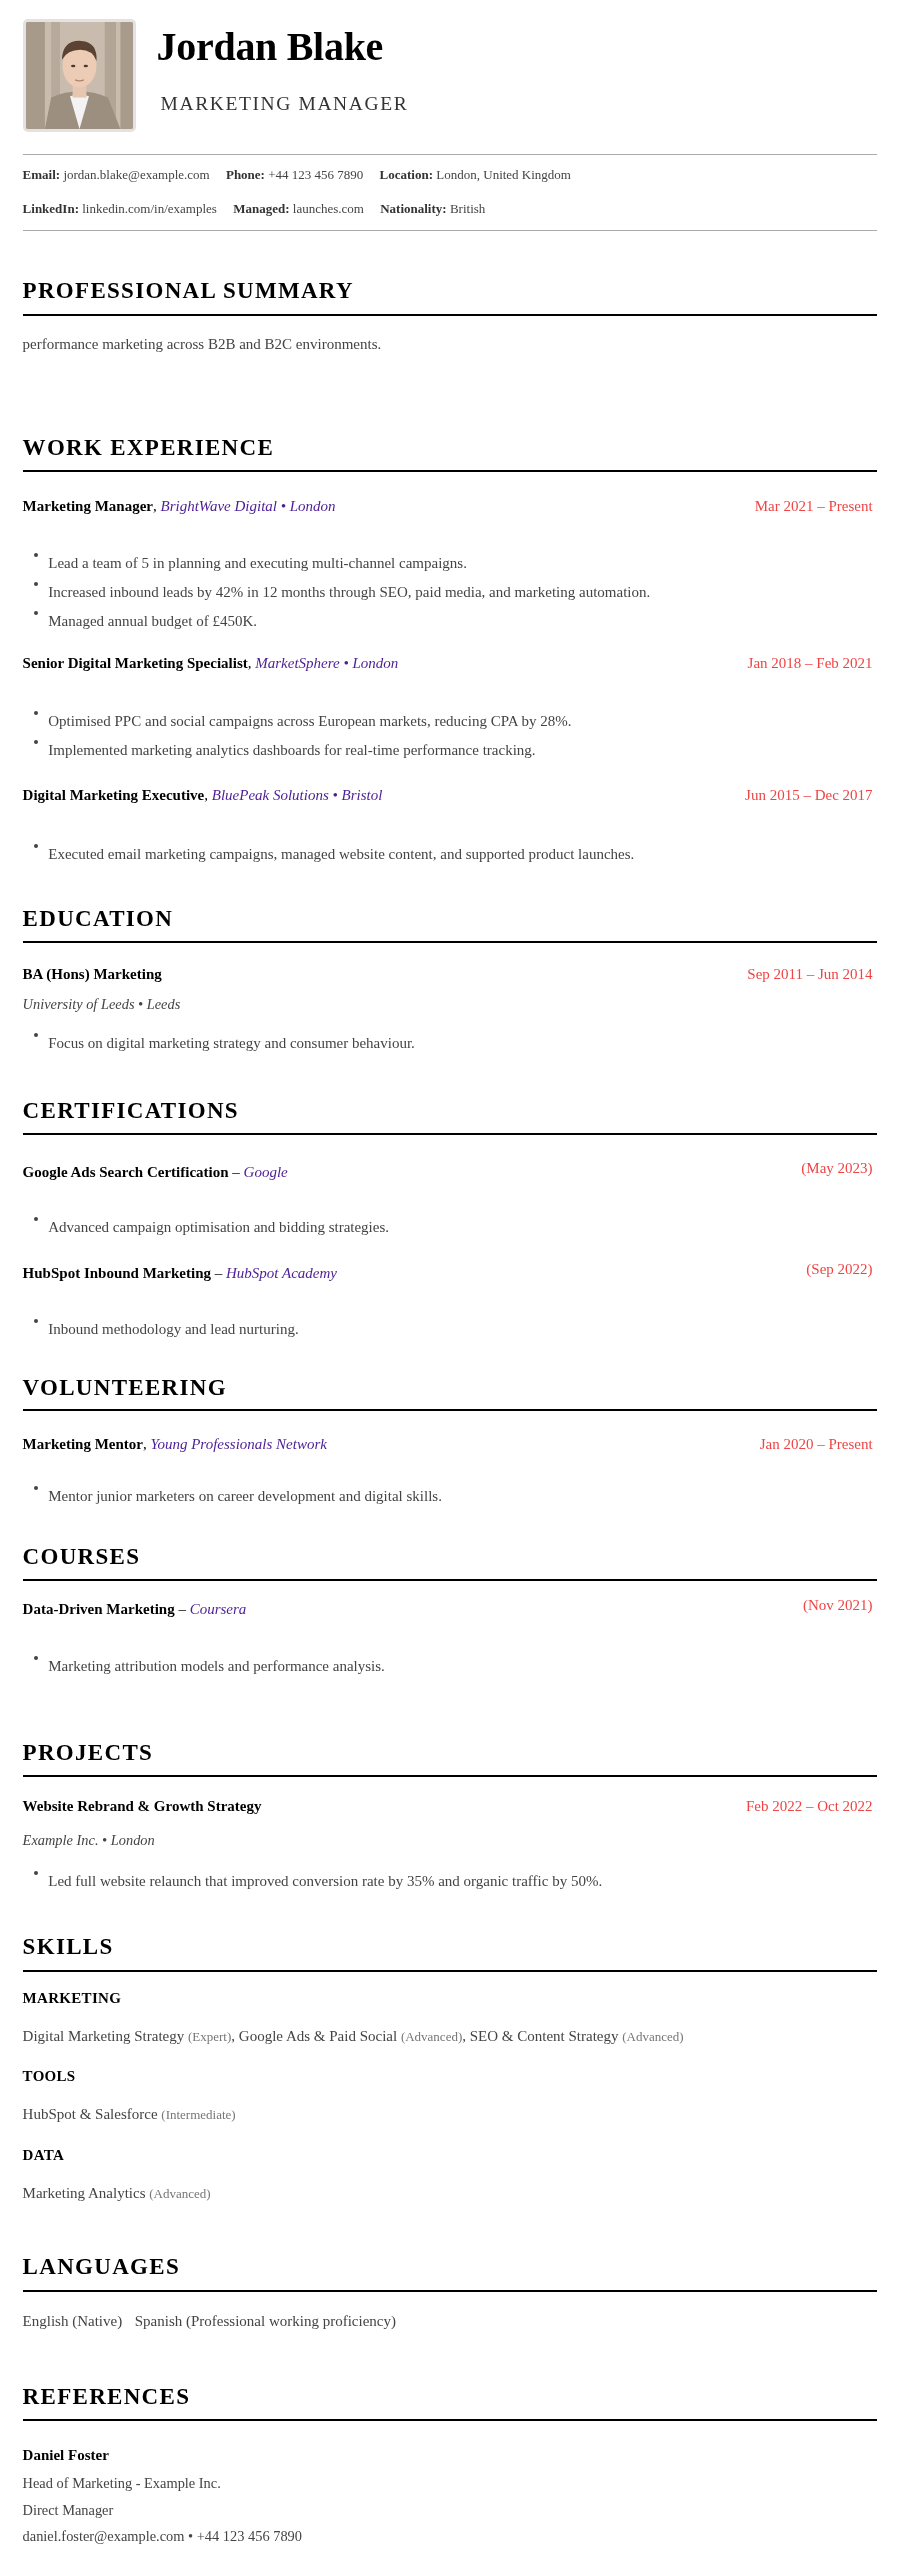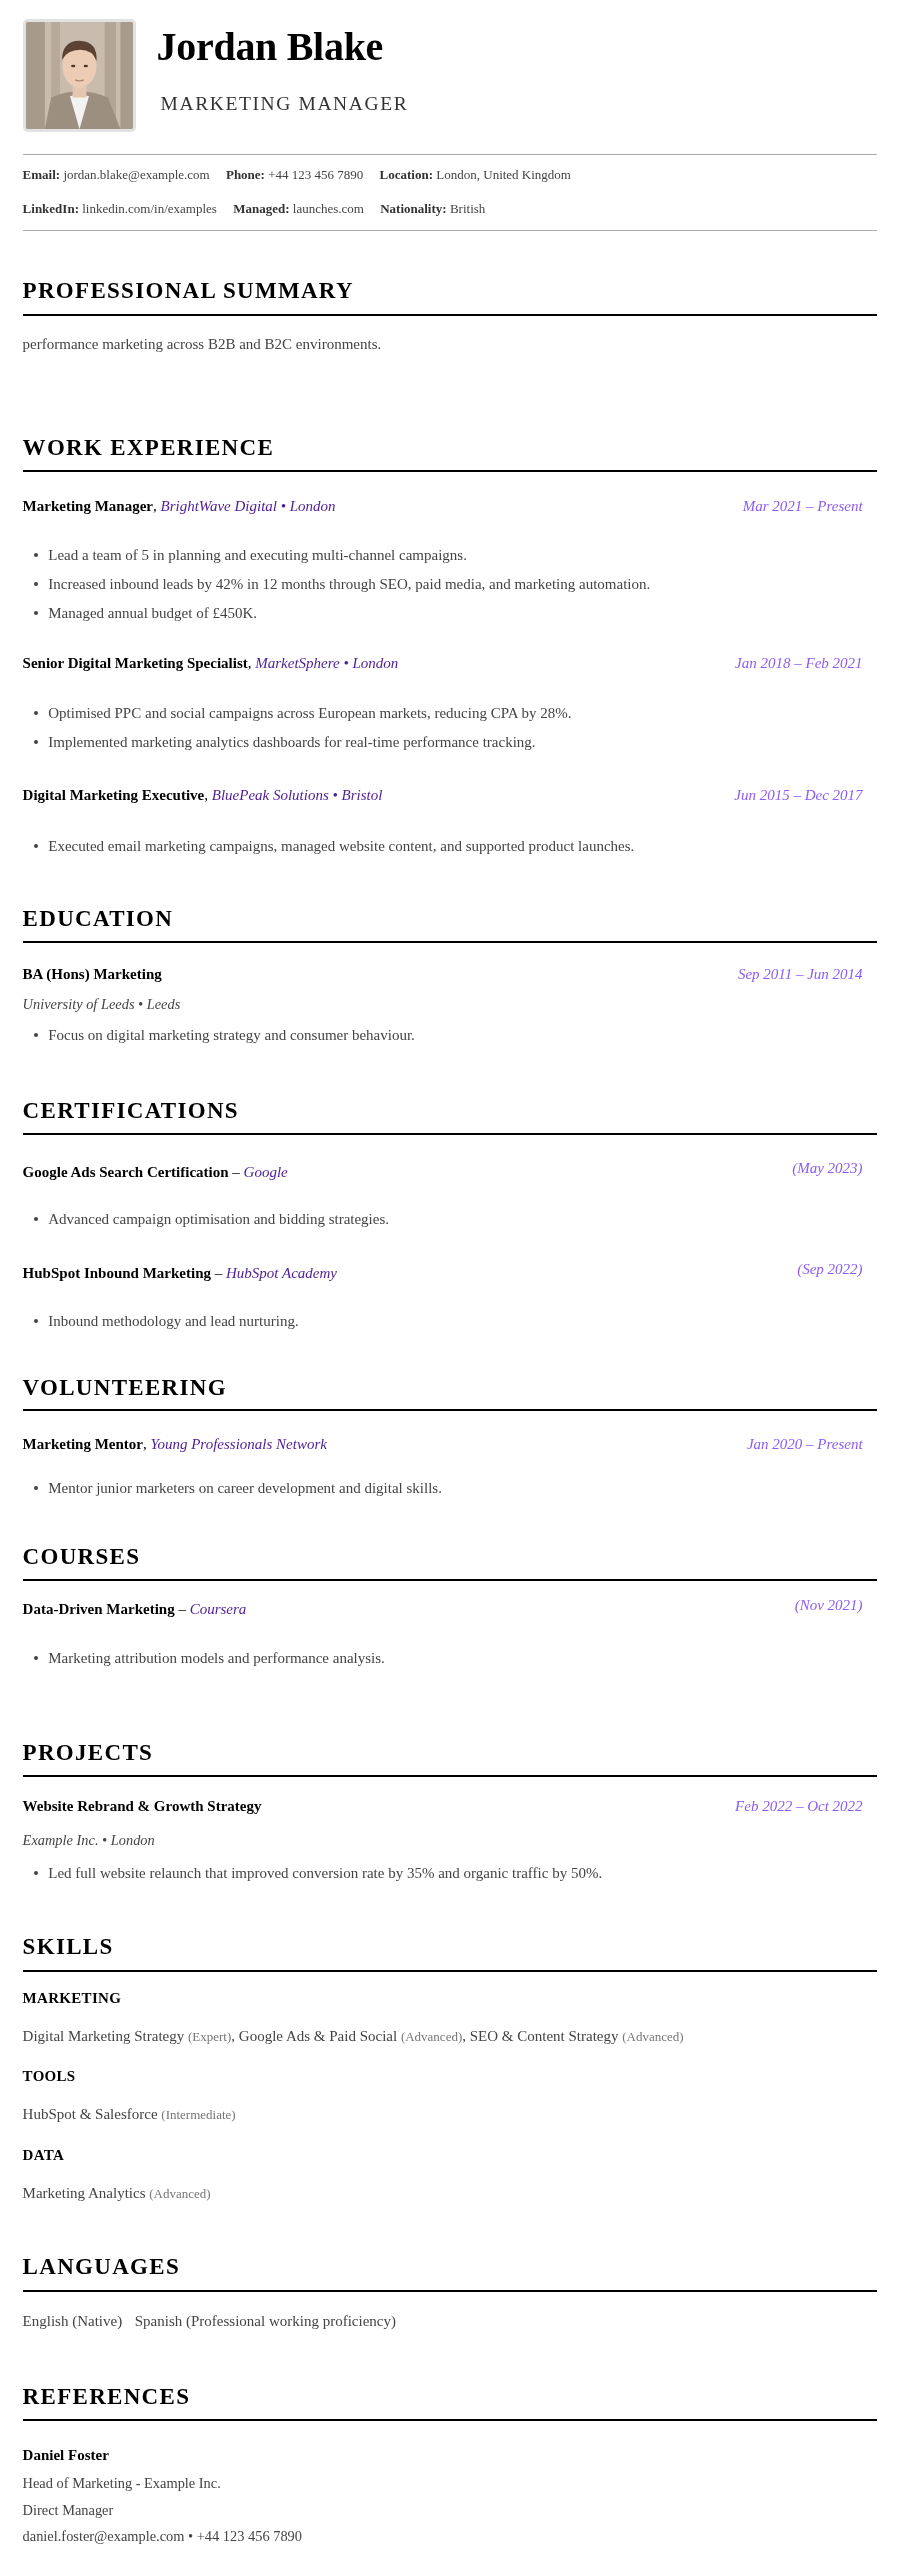--- a/index.html
+++ b/index.html
@@ -38,29 +38,29 @@
   .sec-head {
     position: absolute; left: 0; font-size: 23px; font-weight: bold; color: #000;
     letter-spacing: 1.3px; line-height: 25px;
   }
   .sec-rule { position: absolute; left: 0; width: 854px; height: 1.9px; background: #000; }
   .p-text { position: absolute; left: 0; width: 816px; font-size: 15px; line-height: 29px; color: #444; }
   .entry-line { position: absolute; left: 0; width: 854px; height: 22.6px; font-size: 15px; line-height: 22.6px; }
   .entry-main { position: absolute; left: 0; top: 0; white-space: nowrap; color: #000; }
   .entry-main b { font-weight: bold; color: #000; }
   .entry-main i { color: #4c1d95; }
-  .entry-date { position: absolute; right: 14px; top: 0; color: #8b5cf6; white-space: nowrap; font-style: italic; }
+  .entry-date { position: absolute; right: 4px; top: 0; color: #ef4444; white-space: nowrap; }
   .sub-line { position: absolute; left: 0; font-size: 14.4px; font-style: italic; line-height: 21.4px; color: #444; }
   .bullet {
     position: absolute; left: 11.3px; font-size: 15px; line-height: 22.6px; color: #444; white-space: nowrap;
   }
   .bullet .dot {
     position: absolute; left: 0; top: 8.8px; width: 4.4px; height: 4.4px; border-radius: 50%; background: #444;
   }
-  .bullet .btxt { position: absolute; left: 14.4px; top: 0; }
+  .bullet .btxt { position: absolute; left: 14.4px; top: 8px; }
   .skill-cat { position: absolute; left: 0; font-size: 15px; font-weight: bold; color: #000; line-height: 21.4px; letter-spacing: 0.3px; }
   .skill-line { position: absolute; left: 0; font-size: 15px; line-height: 22.6px; color: #444; white-space: nowrap; }
   .skill-line .lvl { font-size: 13px; color: #777; text-align: center; }
   .lang-line { position: absolute; left: 0; font-size: 15px; line-height: 22.6px; color: #444; white-space: nowrap; }
   .lang-line span { margin-right: 12.6px; }
   .ref-name { position: absolute; left: 0; font-size: 15px; font-weight: bold; color: #000; line-height: 22.6px; }
   .ref-line { position: absolute; left: 0; font-size: 14.4px; line-height: 21.4px; color: #444; white-space: nowrap; }
 </style>
 </head>
 <body>

